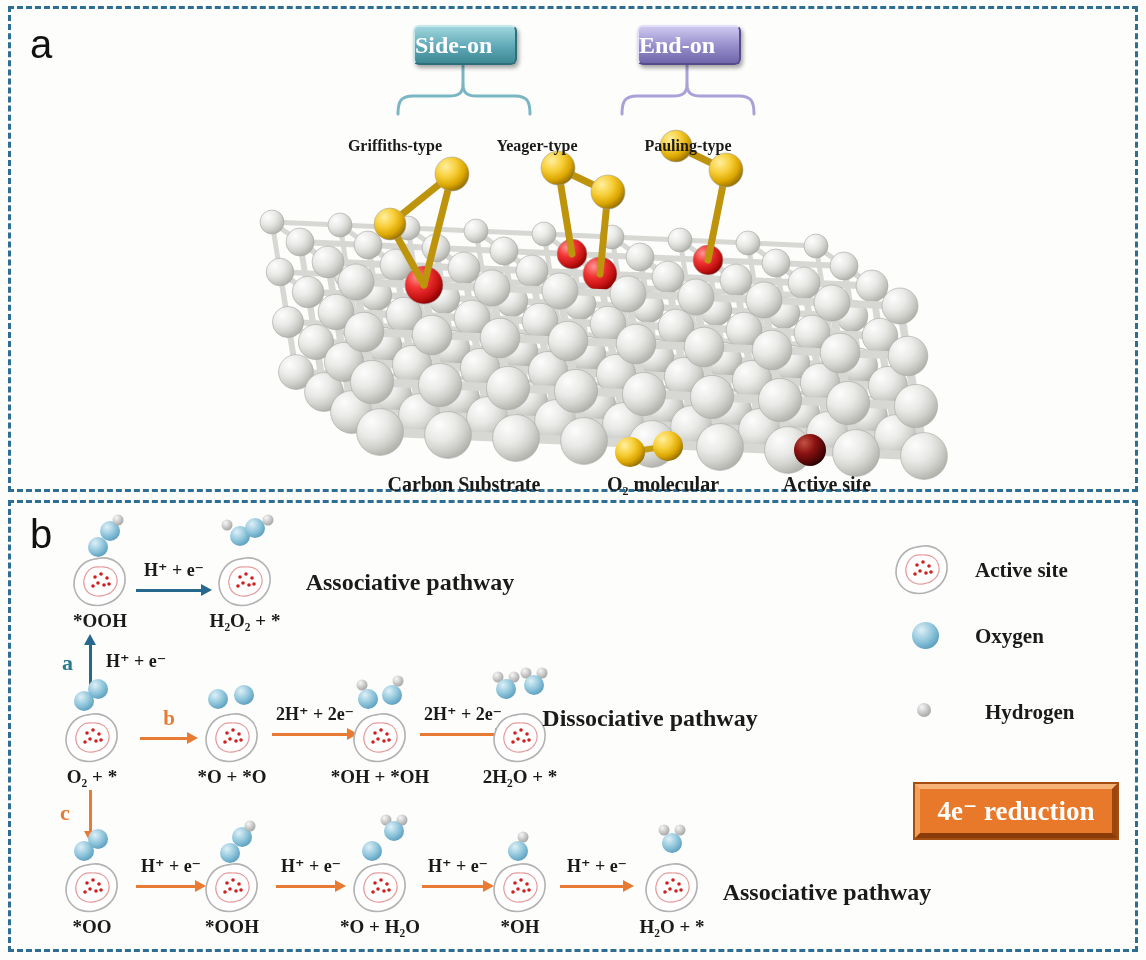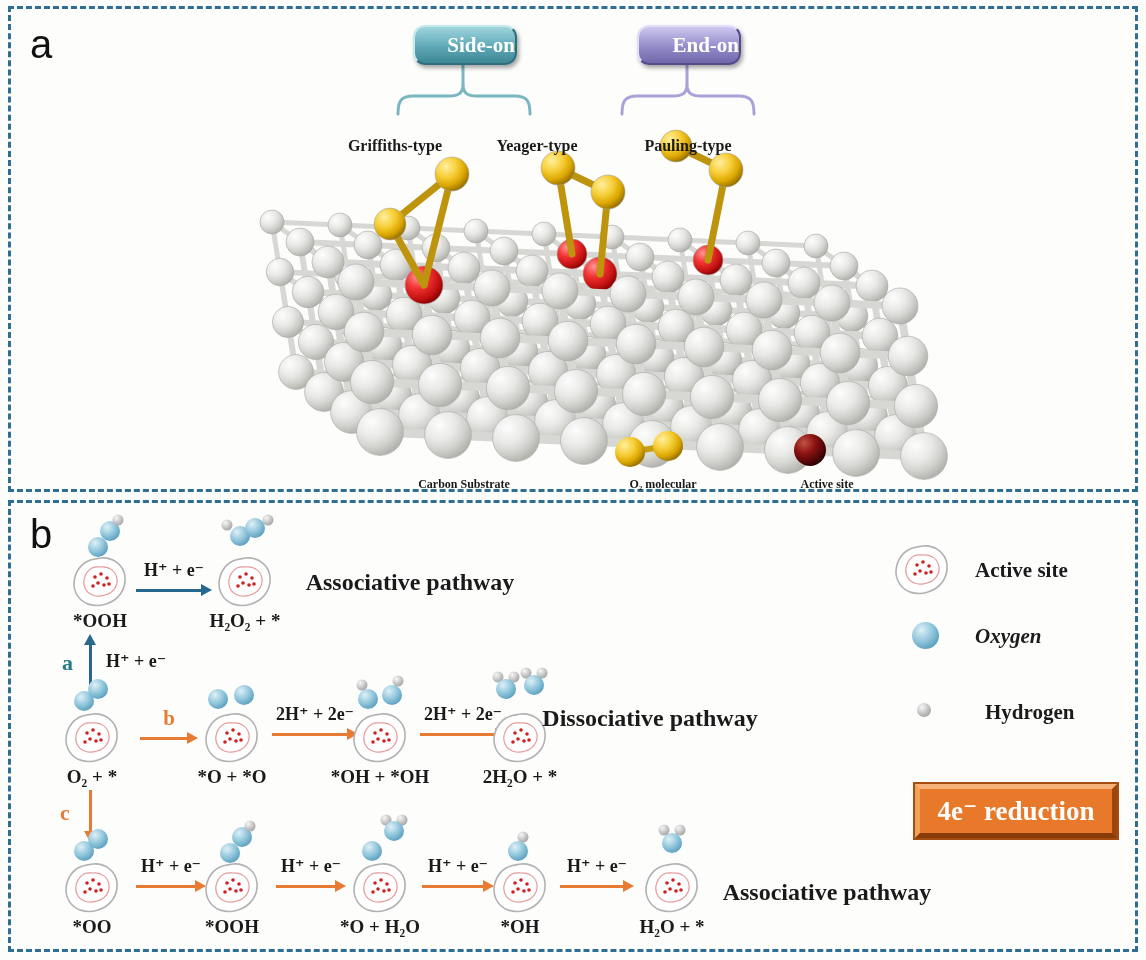--- a/index.html
+++ b/index.html
@@ -6,29 +6,29 @@
   #stage{position:relative;width:1146px;height:960px;background:#fdfdfc;overflow:hidden;
          font-family:"Liberation Serif","DejaVu Serif",serif;color:#1a1a1a;}
   .panel{position:absolute;border:3px dashed #2e6d94;background:transparent;}
   #panelA{left:8px;top:6px;width:1124px;height:480px;}
   #panelB{left:8px;top:500px;width:1124px;height:446px;}
   .panel-letter{position:absolute;font-family:"Liberation Sans","DejaVu Sans",sans-serif;
                 font-size:40px;color:#111;line-height:1;}
   #figure-svg{position:absolute;left:0;top:0;z-index:1;}
   .txt{position:absolute;z-index:3;transform:translate(-50%,-50%);white-space:nowrap;
        font-weight:bold;}
-  .badge-ae{position:absolute;z-index:3;width:100px;height:36px;line-height:36px;text-align:right;
-       color:#fff;font-weight:bold;font-size:21px;border-radius:12px;
+  .badge-ae{position:absolute;z-index:3;width:100px;height:36px;line-height:36px;text-align:left;
+       color:#fff;font-weight:bold;font-size:24px;border-radius:6px;
        box-shadow:2px 3px 4px rgba(0,0,0,.35);}
   #badge-side{left:413px;top:25px;background:linear-gradient(180deg,#9fd5dc 0%,#5ea8b6 55%,#3e8795 100%);
        border:2px solid;border-color:#c4e8ec #2f6f7c #2f6f7c #c4e8ec;}
   #badge-end{left:637px;top:25px;background:linear-gradient(180deg,#cdc8ef 0%,#948bc9 55%,#7067ab 100%);
        border:2px solid;border-color:#e2def7 #554d8a #554d8a #e2def7;}
   .type-label{font-size:16px;margin-top:24px;}
-  .legendA-label{font-size:12px;}
+  .legendA-label{font-size:20px;}
   .badge3d{position:absolute;z-index:3;text-align:center;color:#fff;font-weight:bold;font-size:27px;}
   #badge-2e{left:563px;top:551px;width:188px;height:42px;line-height:42px;background:#1f6e96;
        border:5px solid;border-color:#6aa8c6 #0e3e5c #0b3650 #55799b;outline:2px solid #10465f;}
   #badge-4e{left:915px;top:784px;width:192px;height:44px;line-height:44px;background:#e8782a;
        border:5px solid;border-color:#f6b277 #9c450c #8a3c08 #f3a159;outline:2px solid #a34d10;}
   .species{position:absolute;z-index:3;width:96px;height:118px;}
   .species .blob{position:absolute;left:19px;top:42px;width:58px;height:54px;}
   .species .formula{position:absolute;left:-14px;right:-14px;top:97px;text-align:center;
        font-weight:bold;font-size:19px;}
   .mol{position:absolute;left:0;top:0;right:0;bottom:0;}
@@ -902,18 +902,18 @@
         <circle cx="30" cy="19" r="1.8" fill="#cf2020"></circle>
         <circle cx="36" cy="23" r="1.8" fill="#cf2020"></circle>
         <circle cx="27" cy="28" r="1.8" fill="#cf2020"></circle>
         <circle cx="33" cy="30" r="1.8" fill="#cf2020"></circle>
         <circle cx="22" cy="31" r="1.8" fill="#cf2020"></circle>
         <circle cx="38" cy="29" r="1.8" fill="#cf2020"></circle>
 </svg></div>
   <div class="legendB-label" style="left:975px;top:558px;">Active site</div>
   <div class="legend-sphere" style="left:912px;top:622px;width:27px;height:27px;
        background:radial-gradient(circle at 35% 30%,#dff0f7,#8ec5db 45%,#5b9dbd 78%,#47839f);"></div>
-  <div class="legendB-label" style="left:975px;top:624px;font-style:italic;">Oxygen</div>
+  <div class="legendB-label" style="left:975px;top:624px;">Oxygen</div>
   <div class="legend-sphere" style="left:917px;top:703px;width:14px;height:14px;
        background:radial-gradient(circle at 35% 30%,#f7f7f7,#bcbcbc 55%,#8d8d8d);"></div>
   <div class="legendB-label" style="left:985px;top:700px;">Hydrogen</div>
 
 </div>
 
 </body></html>

